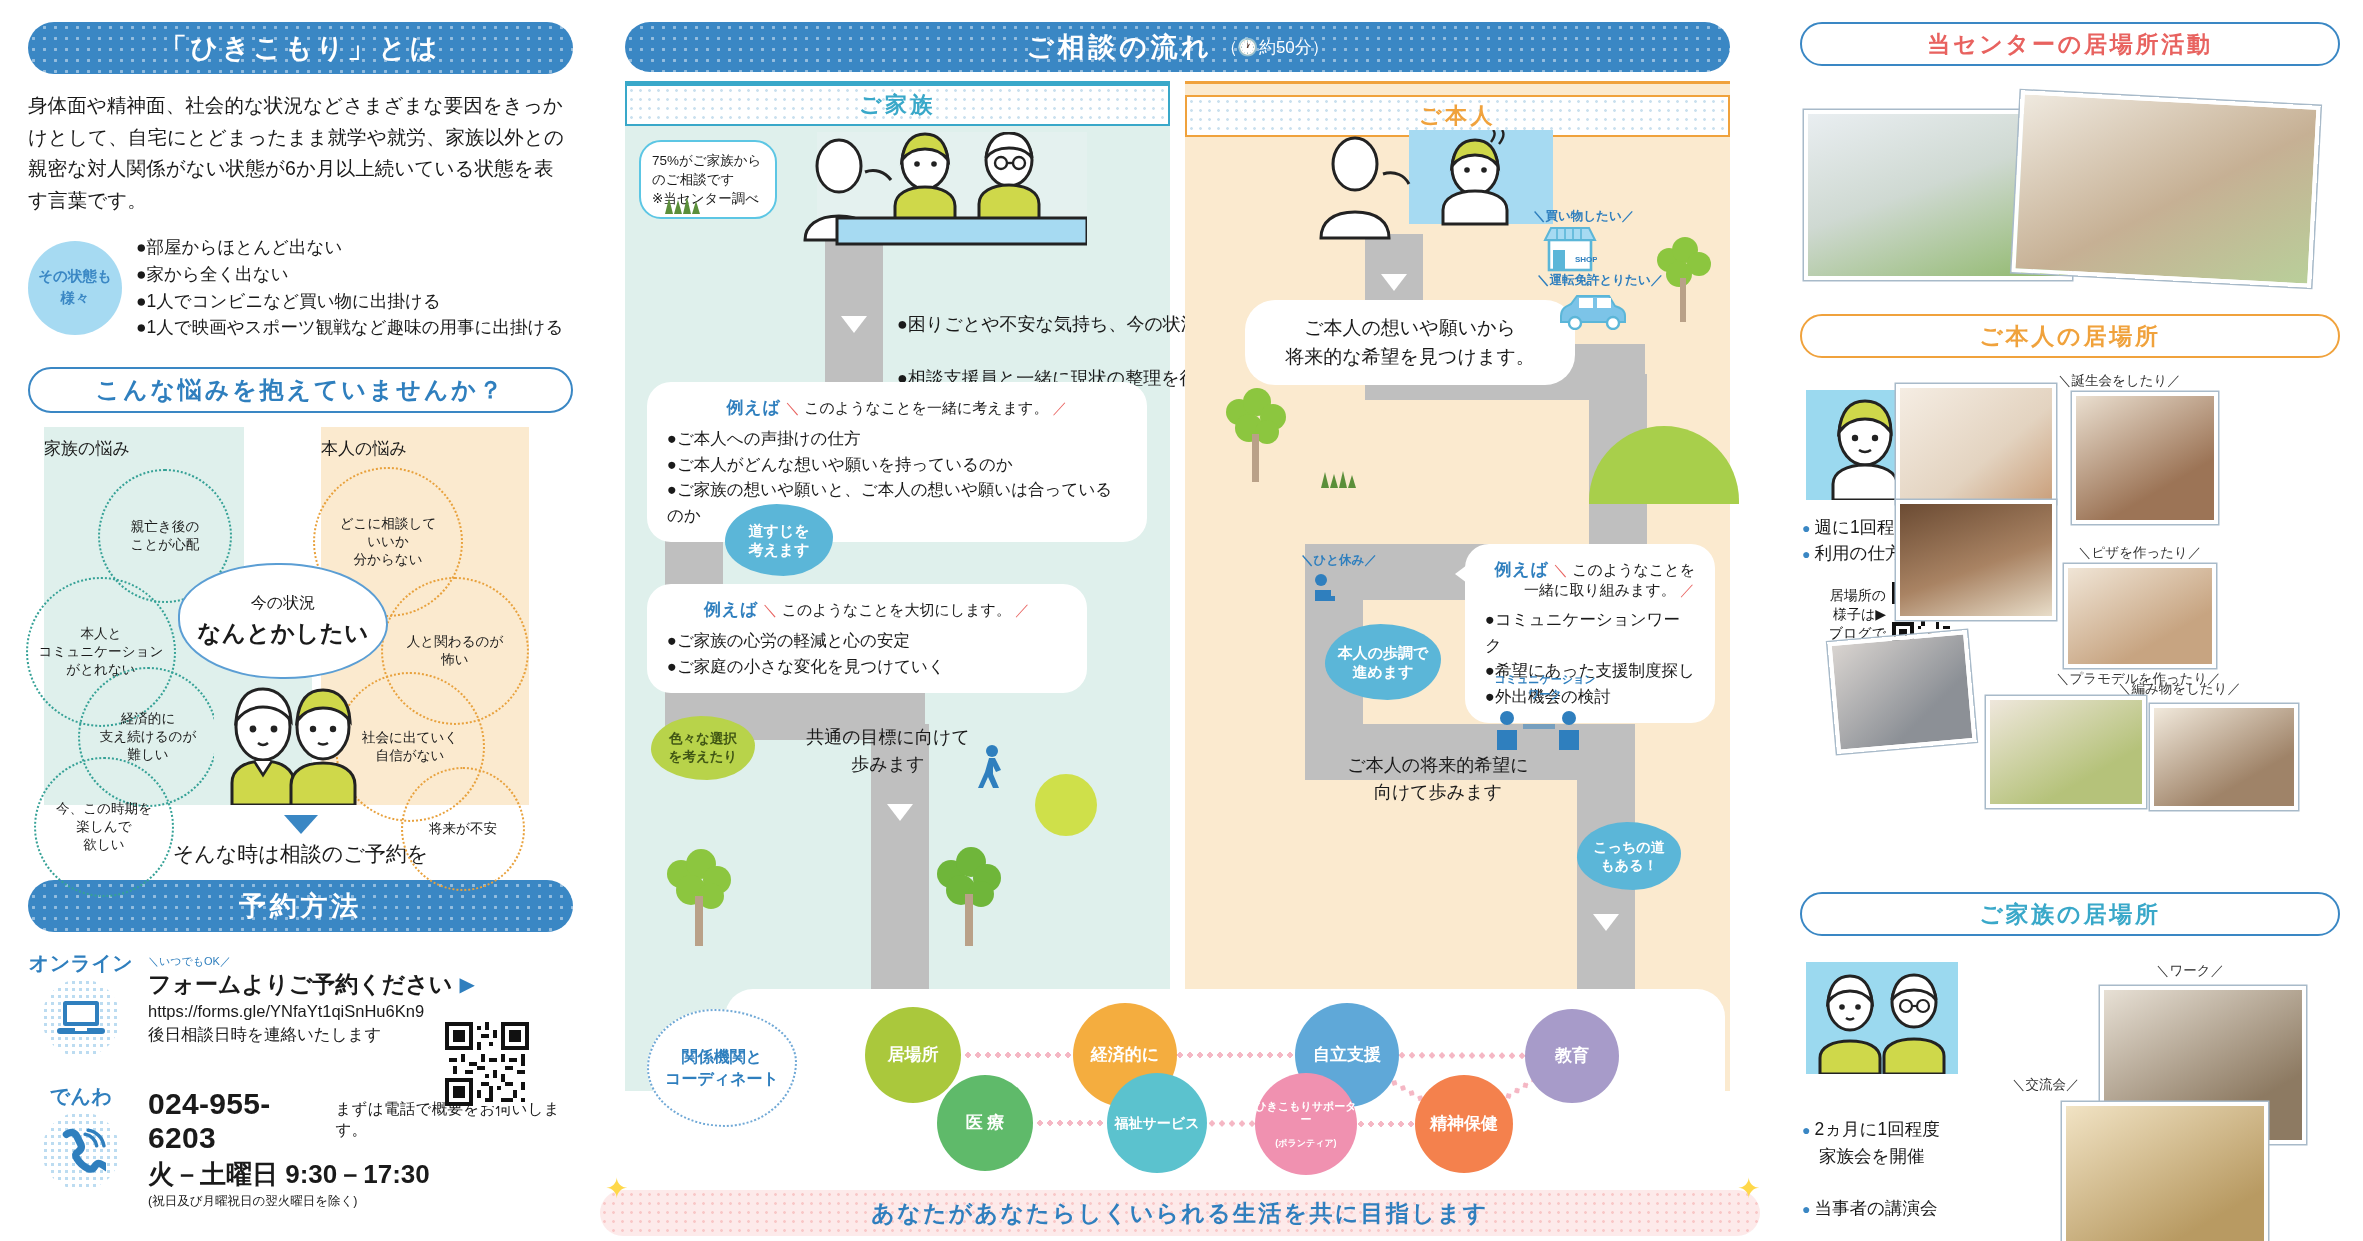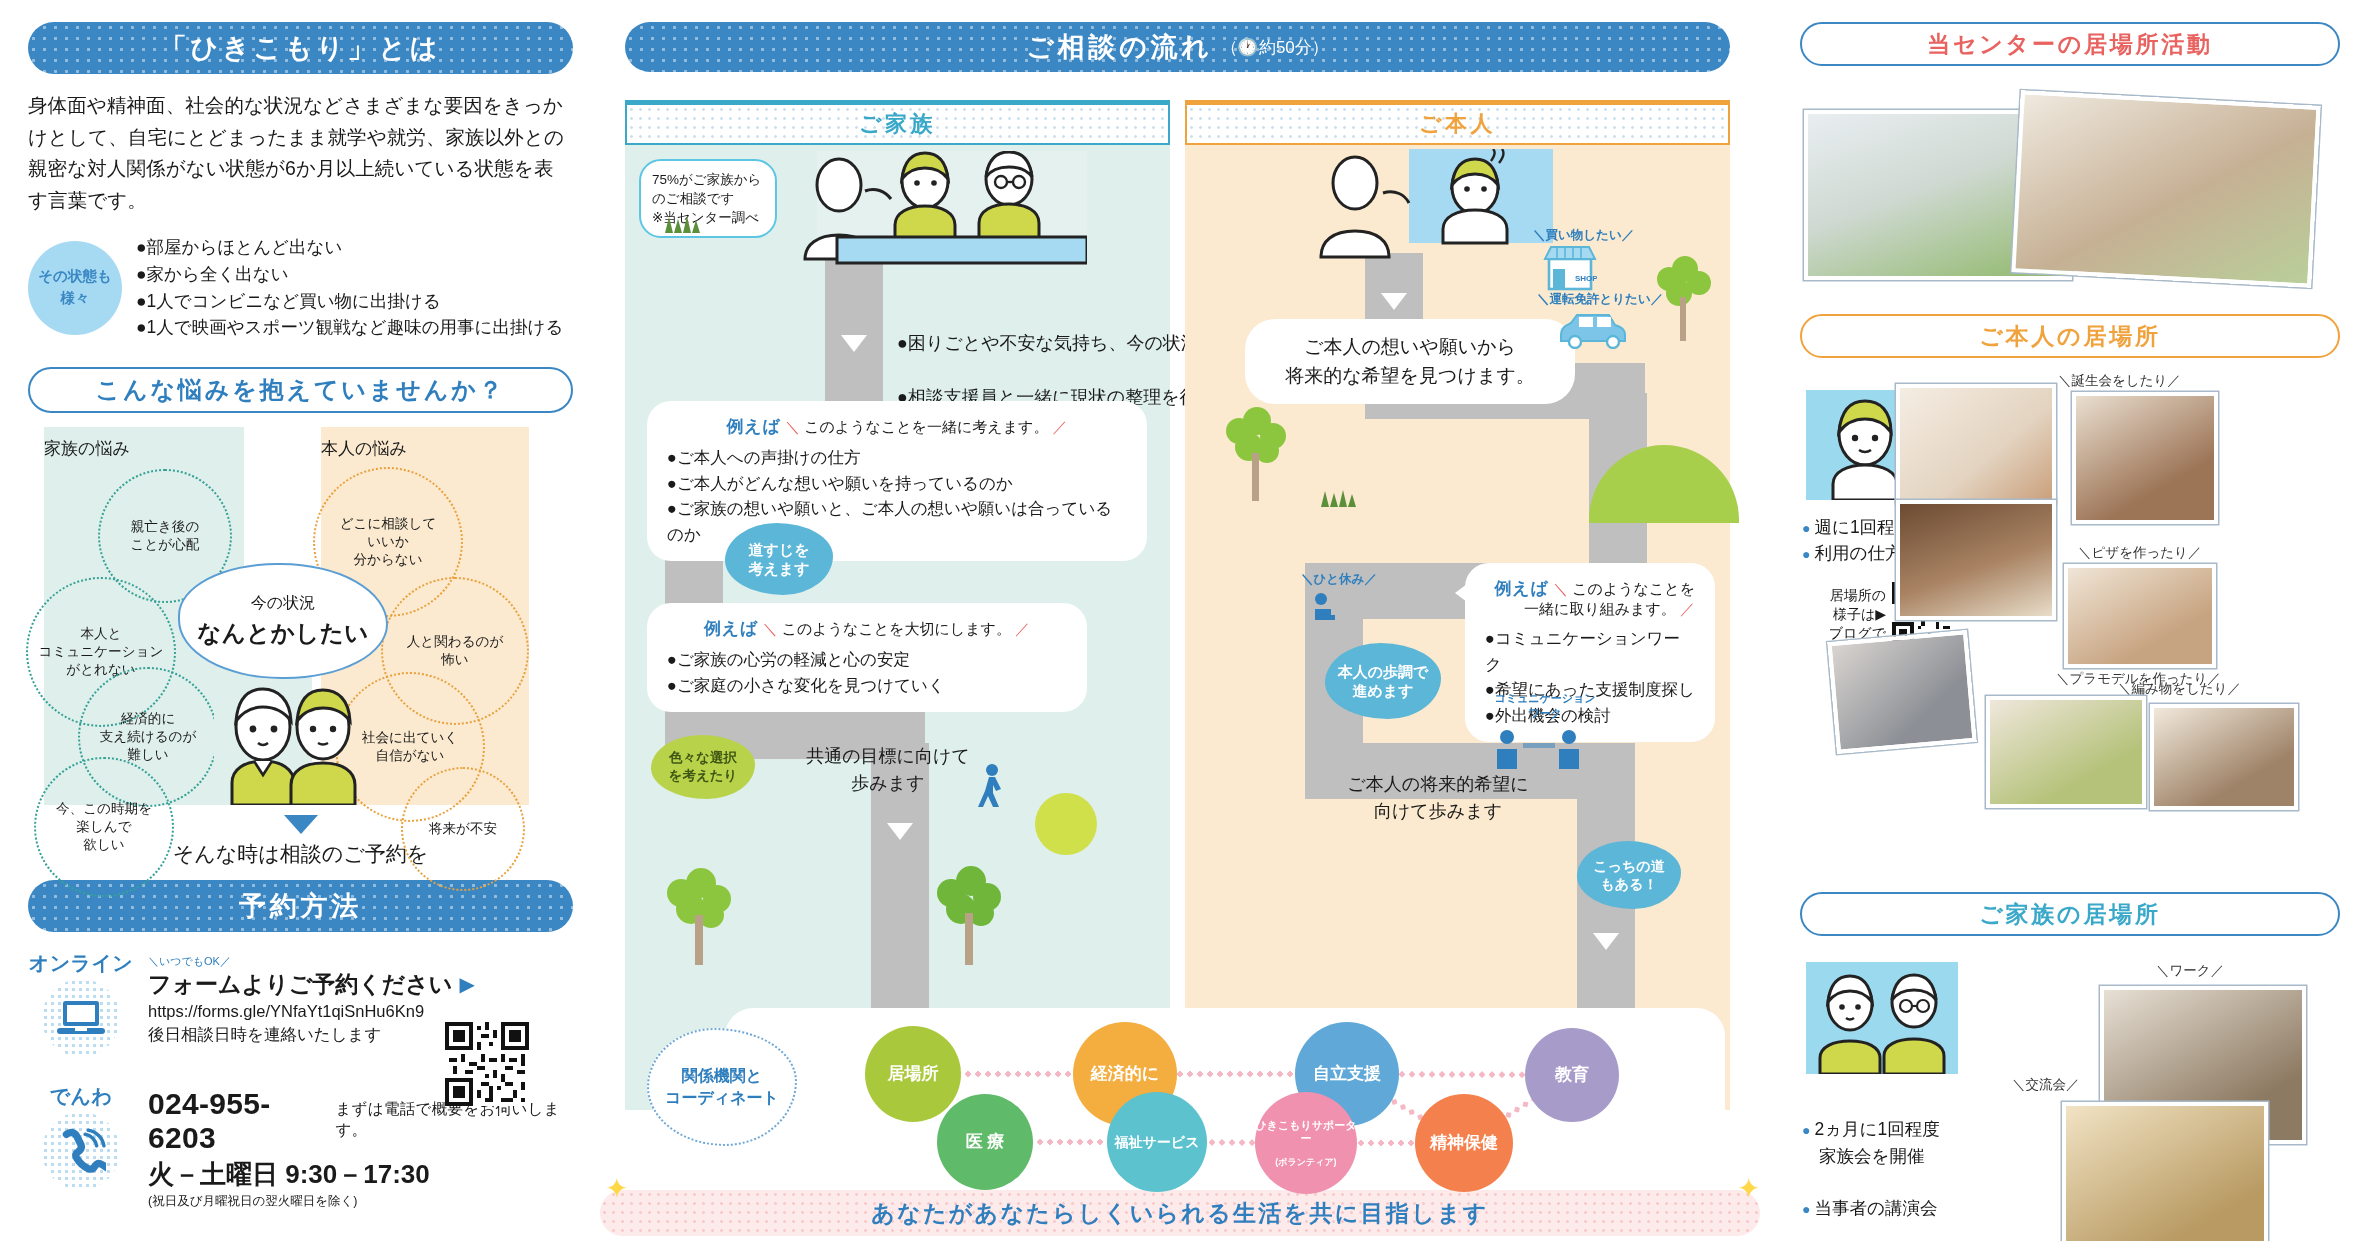--- a/index.html
+++ b/index.html
@@ -104,32 +104,32 @@
   .tel-sub { font-size:15.5px; font-weight:500; }
   .hours-line { font-size:26px; font-weight:bold; margin-top:2px; }
   .hours-note { font-size:12.5px; margin-top:1px; }
   #qr-box { position:absolute; right:44px; top:1000px; width:84px;height:84px; }
 
   
   #center-col { position:absolute; left:625px; top:22px; width:1105px; height:1200px; }
   #flow-title { height:50px; font-size:27px; gap:8px; }
   #flow-title .sub { font-size:17px; letter-spacing:0; font-weight:500;}
 
-  #flow-body { position:absolute; top:78px; left:0; width:1223px; height:1075px; }
+  #flow-body { position:absolute; top:59px; left:0; width:1223px; height:1075px; }
   .flow-col { position:absolute; top:0; width:545px; height:1010px; }
   #col-family { left:0; background:#dff0ec; border-top:3px solid #39a8c9; }
   #col-self   { left:560px; background:#fbeacf; border-top:3px solid #f0a23c; }
   .flow-col-head {
     height:42px; background:#fff; display:flex; align-items:center; justify-content:center;
     font-size:22px; font-weight:bold; letter-spacing:.16em;
     background-image:radial-gradient(circle, rgba(160,200,225,.55) 1.3px, transparent 1.5px);
     background-size:9px 9px;
   }
   #head-family { color:#39a8c9; border:2.5px solid #39a8c9;}
-  #head-self   { color:#f0a23c; border:2.5px solid #f0a23c;}
+  #head-self   { color:#f0a23c; border:2.5px solid #f0a23c;margin-top:11px;}
 
   .road { position:absolute; background:#bfbfbf; }
 
   .speech-tip {
     position:absolute; background:#fff; border:2.5px solid #5cc6e4;
     border-radius:22px; font-size:13.5px; line-height:1.42; padding:9px 11px;
     font-weight:500;
   }
   .white-card {
     position:absolute; background:#fff; border-radius:24px; padding:14px 20px;

